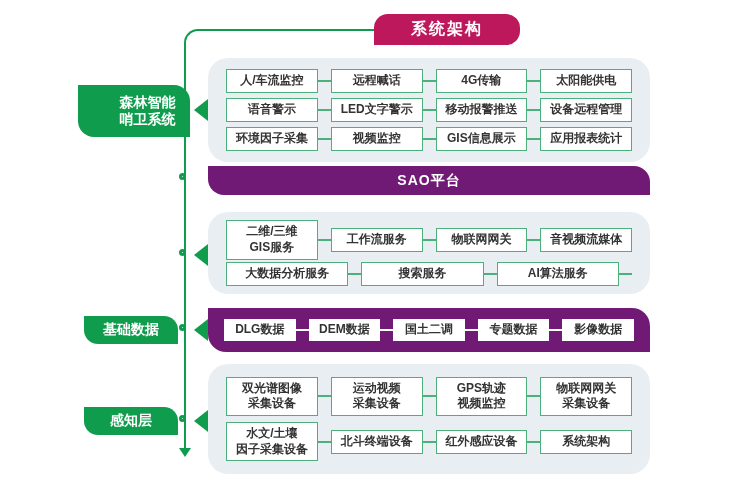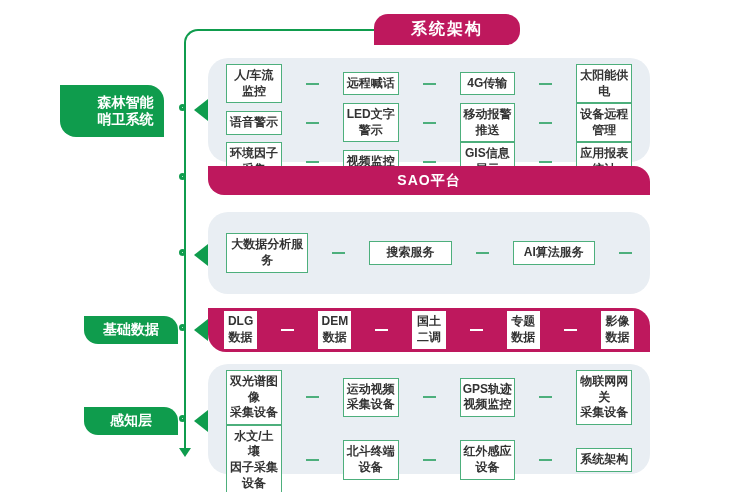--- a/index.html
+++ b/index.html
@@ -23,39 +23,39 @@
 
   
   .node { position:absolute; left:179px; width:7px; height:7px; background:#fff;
           border:3px solid #0f9c4d; border-radius:50%; }
 
   
   .badge { position:absolute; left:84px; width:94px; height:28px; background:#0f9c4d;
            color:#fff; font-size:14px; font-weight:700; display:flex; align-items:center;
            justify-content:center; border-radius:0 14px 0 14px; white-space:pre-line;
            text-align:center; line-height:1.25; }
-  .badge.big { left:60px; width:104px; height:52px; border-radius:0 16px 0 16px;padding-left:27px; }
+  .badge.big { left:78px; width:112px; height:52px; border-radius:0 16px 0 16px;padding-left:27px; }
 
   
   .tri { position:absolute; left:194px; width:0; height:0;
          border-top:11px solid transparent; border-bottom:11px solid transparent;
          border-right:14px solid #0f9c4d; }
 
   
   .panel { position:absolute; left:208px; width:442px; background:#e9eef3;
            border-radius:20px; display:flex; flex-direction:column;
            justify-content:space-evenly; padding:6px 18px; }
-  .row { display:flex; align-items:center; width:100%;gap:24px; }
+  .row { display:flex; align-items:center; width:100%; }
   .cell { flex:1; background:#fff; border:1px solid #4daf7c; color:#333;
           font-size:12px; font-weight:700; text-align:center; padding:3px 2px;
           white-space:pre-line; line-height:1.3; }
   .conn { width:13px; height:2px; background:#4daf7c; flex:0 0 13px; }
 
   
-  .gbanner { position:absolute; left:208px; width:442px; background:#be185d;
+  .gbanner { position:absolute; left:208px; width:442px; background:#701a75;
              border-radius:0 16px 0 16px; display:flex; align-items:center;
              justify-content:center; }
   .gbanner.sao { top:166px; height:29px; color:#fff; font-size:14px; font-weight:700;
                  letter-spacing:1px; }
   .gbanner.data { top:308px; height:44px; border-radius:0 18px 0 18px; padding:0 16px; }
   .gbanner.data .cell { border:none;text-align:center; }
   .gbanner.data .conn { background:#ffffff; }
 </style>
 </head>
 <body>
@@ -110,20 +110,30 @@
       <div class="cell">GIS信息展示</div>
       <div class="conn"></div>
       <div class="cell">应用报表统计</div>
     </div>
   </div>
 
   <div class="gbanner sao">SAO平台</div>
 
   <div class="panel" style="top:212px;height:82px">
     <div class="row">
+      <div class="cell">二维/三维
+GIS服务</div>
+      <div class="conn"></div>
+      <div class="cell">工作流服务</div>
+      <div class="conn"></div>
+      <div class="cell">物联网网关</div>
+      <div class="conn"></div>
+      <div class="cell">音视频流媒体</div>
+    </div>
+    <div class="row">
       <div class="cell">大数据分析服务</div>
       <div class="conn"></div>
       <div class="cell">搜索服务</div>
       <div class="conn"></div>
       <div class="cell">AI算法服务</div>
       <div class="conn"></div>
     </div>
   </div>
 
   <div class="gbanner data">

